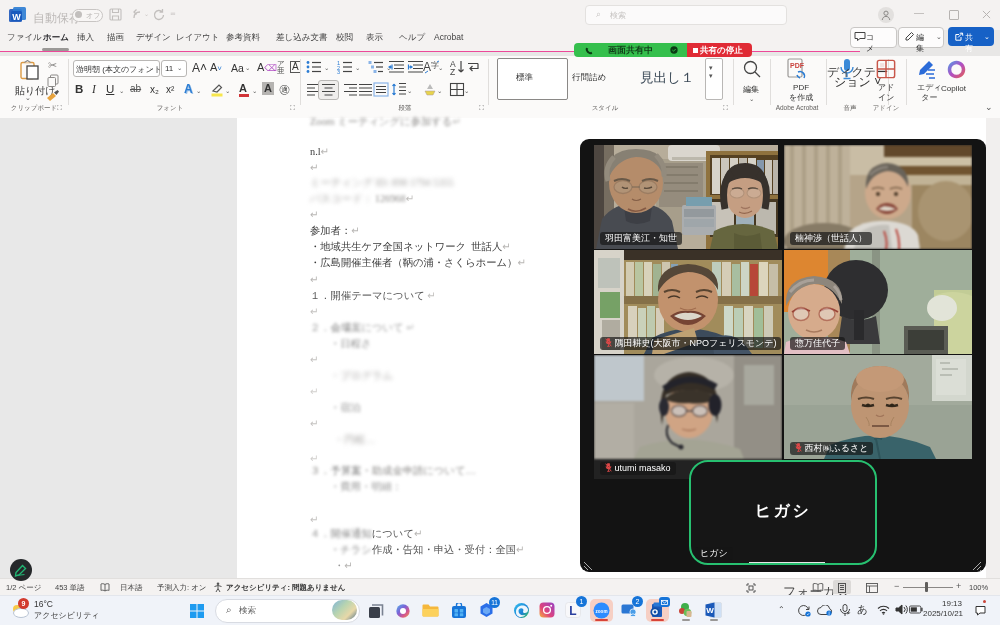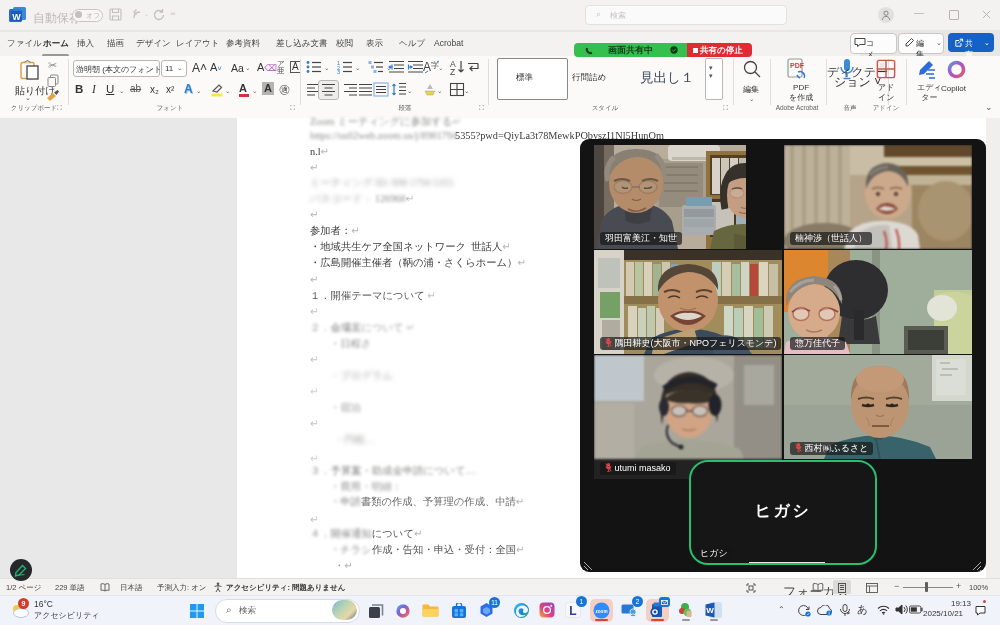--- a/index.html
+++ b/index.html
@@ -1,21 +1,21 @@
 <!DOCTYPE html>
 <html lang="ja"><head>
 <meta charset="utf-8">
 <style>
   html,body{margin:0;padding:0;}
   body{width:1000px;height:625px;overflow:hidden;position:relative;
        font-family:"Liberation Sans",sans-serif;background:#e8e7e6;}
   .abs{position:absolute;}
   
   #titlebar{left:0;top:0;width:1000px;height:30px;background:#f4f2f1;}
-  #tabs{left:0;top:32px;width:860px;height:25px;background:#f4f2f1;border-bottom:5px solid #ec4899;}
+  #tabs{left:0;top:26px;width:860px;height:25px;background:#f4f2f1;border-bottom:1px solid #ec4899;}
   #ribbon{left:0;top:56px;width:1000px;height:62px;background:#fbfaf9;border-bottom:1px solid #d6d4d2;}
   .tab{position:absolute;top:6px;font-size:8.5px;color:#444;}
   .vsep{position:absolute;width:1px;background:#e0dedc;top:3px;height:46px;}
   .glabel{position:absolute;top:48px;font-size:6.5px;color:#605e5c;text-align:center;}
   .gexp{position:absolute;top:48px;font-size:7px;color:#777;}
   
   #canvas{left:0;top:118px;width:1000px;height:460px;background:#e8e8e8;}
   #page{position:absolute;left:237px;top:0;width:763px;height:460px;background:#fff;}
   .dl{position:absolute;left:73px;font-family:"Liberation Serif",serif;font-size:10.3px;color:#3a3a3a;white-space:pre;}
   .blur{filter:blur(1.6px);color:#8f8d8b;}
@@ -313,21 +313,20 @@
       </defs>
     <path d="M12 2c5.5 0 10 4.5 10 10s-4.5 10-10 10S2 17.5 2 12 6.5 2 12 2zm0 4a6 6 0 1 0 0 12 6 6 0 0 0 0-12z" fill="url(#cp1)"></path>
   </svg>
   <span class="abs" style="left:941px;top:28px;font-size:8px;color:#333">Copilot</span>
   <span class="abs" style="left:985px;top:46px;font-size:9px;color:#555">⌄</span>
 </div>
 <div id="canvas" class="abs">
     <div id="page">
   <span class="abs" style="left:749px;top:0;width:14px;height:460px;background:#f1efee"></span>
   <span class="dl blur" style="top:-3px">Zoom ミーティングに参加する<span style="color:#b9b7b5">↵</span></span>
-  <span class="dl" style="top:12px"><span class="blur">https://us02web.zoom.us/j/8981794</span><span style="margin-left:-2px">5355?pwd=QiyLa3t78MewkPObyszI1Nl5HunOm</span></span>
   <span class="dl" style="top:27px">n.l<span style="color:#b9b7b5">↵</span></span>
   <span class="dl" style="top:43px;color:#b9b7b5">↵</span>
   <span class="dl blur2" style="top:58px">ミーティング ID: 898 1794 5355</span>
   <span class="dl" style="top:74px"><span class="blur2">パスコード：</span><span class="blur" style="margin-left:2px">126968</span><span style="color:#c5c3c1">↵</span></span>
   <span class="dl" style="top:90px;color:#b9b7b5">↵</span>
   <span class="dl" style="top:106px">参加者：<span style="color:#b9b7b5">↵</span></span>
   <span class="dl" style="top:138px">・広島開催主催者（鞆の浦・さくらホーム）<span style="color:#b9b7b5">↵</span></span>
   <span class="dl" style="top:122px">・地域共生ケア全国ネットワーク  世話人<span style="color:#b9b7b5">↵</span></span>
   <span class="dl" style="top:155px;color:#b9b7b5">↵</span>
   <span class="dl" style="top:171px;color:#555">１．開催テーマについて <span style="color:#c5c3c1">↵</span></span>
@@ -336,30 +335,29 @@
   <span class="dl blur" style="top:219px;left:93px;color:#888">・日程さ</span>
   <span class="dl" style="top:235px;color:#c5c3c1">↵</span>
   <span class="dl blur2" style="top:251px;left:93px">・プログラム</span>
   <span class="dl" style="top:267px;color:#d2d0ce">↵</span>
   <span class="dl blur" style="top:283px;left:93px;color:#999">・宿泊</span>
   <span class="dl" style="top:299px;color:#c5c3c1">↵</span>
   <span class="dl blur2" style="top:315px;left:97px">・円程…</span>
   <span class="dl" style="top:334px;color:#d2d0ce">↵</span>
   <span class="dl blur" style="top:346px;color:#8a8886">３．<span style="color:#777">予算案</span>・助成金申請について…</span>
   <span class="dl blur" style="top:362px;left:93px;color:#999">・費用・明細：</span>
-  <span class="dl" style="top:377px;left:93px"><span class="blur" style="color:#888">・申請</span><span style="color:#666">書類の作成、予算理の作成、中請</span><span style="color:#b9b7b5">↵</span></span>
   <span class="dl" style="top:395px;color:#c5c3c1">↵</span>
   <span class="dl" style="top:409px"><span class="blur" style="color:#888">４．開催通知</span><span style="color:#555">について</span><span style="color:#b9b7b5">↵</span></span>
   <span class="dl" style="top:425px;left:93px"><span class="blur" style="color:#888">・チラシ</span><span style="color:#555">作成・告知・申込・受付：全国</span><span style="color:#b9b7b5">↵</span></span>
   <span class="dl" style="top:441px;left:97px;color:#999">・<span style="color:#b9b7b5">↵</span></span>
 </div>
   </div>
 <div id="statusbar" class="abs">
   <span class="abs" style="left:6px;top:4px;font-size:7.5px;color:#444">1/2 ページ</span>
-  <span class="abs" style="left:55px;top:4px;font-size:7.5px;color:#444">229 単語</span>
+  <span class="abs" style="left:55px;top:4px;font-size:7.5px;color:#444">453 単語</span>
   <svg class="abs" style="left:100px;top:4px" width="10" height="9" viewBox="0 0 10 9" fill="none" stroke="#555" stroke-width="0.9">
       <path d="M5 1.5C3.8.5 1.5.5 1 1v6.5c.5-.5 2.8-.5 4 .5 1.2-1 3.5-1 4-.5V1c-.5-.5-2.8-.5-4 .5z"></path>
       <path d="M5 1.5v6.5"></path>
     </svg>
   <span class="abs" style="left:120px;top:4px;font-size:7.5px;color:#444">日本語</span>
   <span class="abs" style="left:157px;top:4px;font-size:7.5px;color:#444">予測入力: オン</span>
   <svg class="abs" style="left:213px;top:3px" width="10" height="11" viewBox="0 0 10 11">
       <circle cx="5" cy="1.8" r="1.3" fill="#555"></circle>
       <path d="M5 3.5v3M5 6.5L3 10M5 6.5L7 10M1.5 4.5l3.5-1 3.5 1" stroke="#555" stroke-width="1" fill="none"></path>
     </svg>
@@ -530,30 +528,30 @@
   </svg>
   <svg class="abs" style="left:895px;top:8px" width="13" height="11" viewBox="0 0 13 11" fill="none" stroke="#333" stroke-width="1">
     <path d="M1 4v3h2.5L7 10V1L3.5 4z" fill="#333"></path>
       <path d="M9 3a3.5 3.5 0 0 1 0 5M10.8 1.5a6 6 0 0 1 0 8"></path>
   </svg>
   <svg class="abs" style="left:909px;top:9px" width="14" height="9" viewBox="0 0 16 9">
     <rect x="0.5" y="0.5" width="13" height="8" rx="1.5" fill="none" stroke="#333"></rect>
     <rect x="14" y="2.5" width="1.5" height="4" fill="#333"></rect>
       <rect x="2" y="2" width="7" height="5" fill="#333"></rect>
   </svg>
-  <span class="abs" style="left:933px;top:3px;width:38px;text-align:right;font-size:8px;color:#333">19:13</span>
+  <span class="abs" style="left:933px;top:3px;width:38px;text-align:center;font-size:8px;color:#333">19:13</span>
   <span class="abs" style="left:923px;top:13px;width:48px;text-align:left;font-size:8px;color:#333">2025/10/21</span>
   <svg class="abs" style="left:975px;top:8px" width="14" height="13" viewBox="0 0 14 13" fill="none" stroke="#333" stroke-width="1">
     <path d="M1 2.5h9v6.5H5L2.5 11V9H1z" fill="#fff"></path>
   </svg>
   <span class="abs" style="left:983px;top:4px;width:3px;height:3px;border-radius:50%;background:#c94438"></span>
 </div>
 <div id="zoomwin" class="abs">
 
-<div class="tile" style="left:14px;top:6px;width:152px;height:104px">
+<div class="tile" style="left:14px;top:6px;width:184px;height:104px">
 <svg width="188" height="104" viewBox="0 0 188 104" style="filter:blur(.6px)">
   <rect width="188" height="104" fill="#c2b8a4"></rect>
   <rect x="0" y="0" width="14" height="104" fill="#4c4640"></rect>
   <rect x="10" y="0" width="10" height="104" fill="#7a7164"></rect>
   <rect x="62" y="14" width="50" height="76" fill="#b0a894"></rect>
   <rect x="65" y="18" width="44" height="44" fill="#9c9484"></rect>
   <path d="M70 22h34M70 30h34M70 38h34M70 46h34" stroke="#8a8272" stroke-width="2"></path>
   <rect x="74" y="0" width="52" height="16" rx="4" fill="#e9e6de"></rect>
   <rect x="78" y="12" width="44" height="3" fill="#c8c4b8"></rect>
   <rect x="112" y="6" width="76" height="98" fill="#96763e"></rect>

